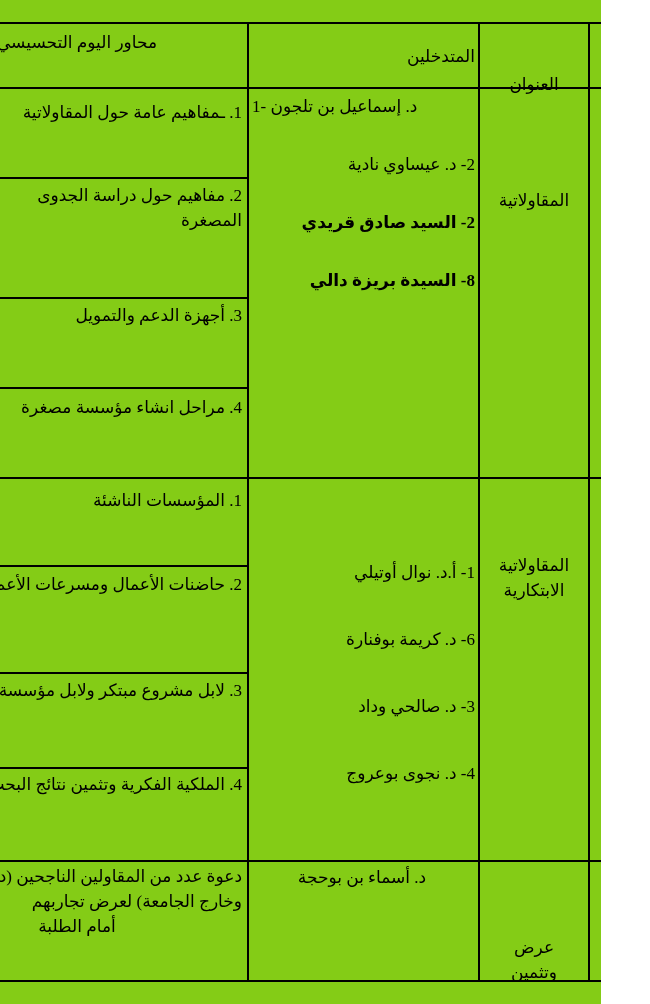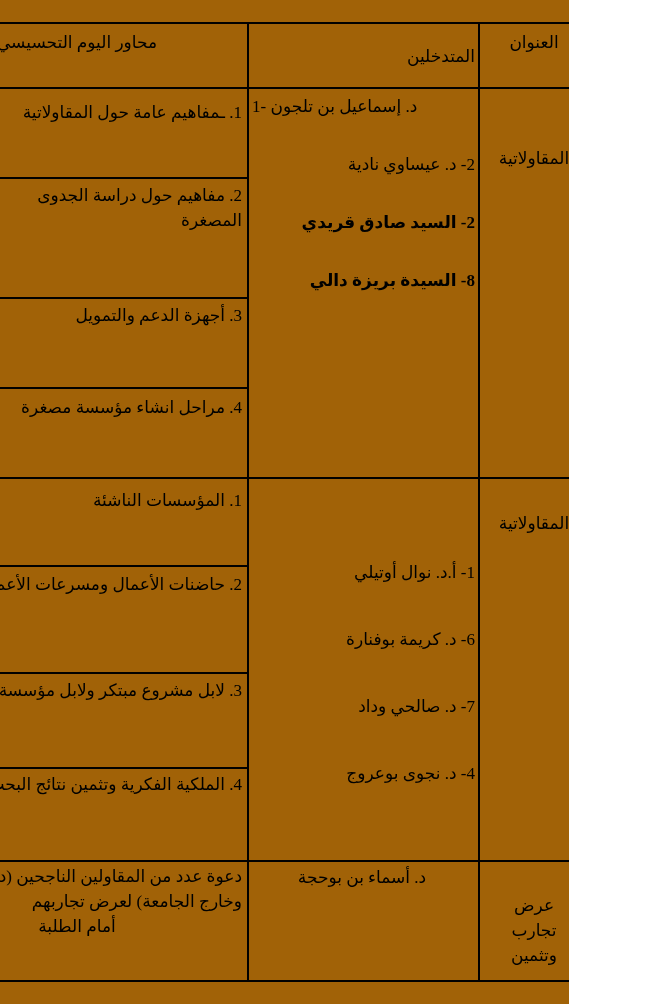--- a/index.html
+++ b/index.html
@@ -1,40 +1,41 @@
 <!DOCTYPE html>
 <html lang="ar"><head>
 <meta charset="utf-8">
 <style>
   html,body{margin:0;padding:0;background:#ffffff;}
   .frame{
     position:relative; width:569px; height:1004px; overflow:hidden;
-    background:#a16207; color:#000000;
+    background:#84cc16; color:#000000;
     font-family:"Liberation Serif","DejaVu Sans",serif;
+    padding-left:32px;
   }
   .tbl{
     position:absolute; left:-90px; top:22px; width:828px; height:960px;
     border:2px solid #000; box-sizing:border-box;
   }
   .vline,.hline,.shline{position:absolute; background:#000;}
   .vline{width:2px; top:0; height:956px;}
   .v1{left:335px;} .v2{left:566px;} .v3{left:676px;}
   .hline{left:0; width:824px; height:2px;}
   .h-header{top:63px;} .h-r1{top:453px;} .h-r2{top:836px;}
   .shline{left:0; width:335px; height:2px;}
   .s1{top:153px;} .s2{top:273px;} .s3{top:363px;}
   .s4{top:541px;} .s5{top:648px;} .s6{top:743px;}
   .cell{
     position:absolute; box-sizing:border-box; overflow:hidden;
     font-size:17px; line-height:25px; direction:rtl; text-align:right;
   }
   .nowrap{white-space:nowrap;}
   .c-axes{left:0; width:335px; padding:4px 5px 0 0;}
   .c-speak{left:337px; width:229px; padding:5px 3px 0 0;}
-  .c-title{left:568px; width:108px; text-align:center; padding-top:4px;}
+  .c-title{left:568px; width:108px; text-align:center; padding-top:4px;margin-top:42px;}
   .c-year{left:678px; width:150px; direction:ltr; text-align:left;
           padding:7px 0 0 20px; font-size:21px; letter-spacing:.5px;}
   .hdr-axes{top:0; height:63px; text-align:center; padding-top:6px;}
   .hdr-speak{top:14px; height:63px; padding-top:6px;}
   .hdr-title{top:0; height:63px; padding-top:6px;}
   .hdr-year{top:0; height:63px;}
   
   .r1a1{top:65px;  height:88px;  padding-top:11px;}
   .r1a2{top:155px; height:118px;}
   .r1a3{top:275px; height:88px;}
@@ -120,37 +121,37 @@
     <div class="cell c-axes r2a3">
       <div class="ax-line">3. لابل مشروع مبتكر ولابل مؤسسة ناشئة</div>
     </div>
     <div class="cell c-axes r2a4">
       <div class="ax-line">4. الملكية الفكرية وتثمين نتائج البحث</div>
     </div>
 
     <div class="cell c-speak r2s">
       <div class="sp-item">1- أ.د. نوال أوتيلي</div>
       <div class="sp-item">6- د. كريمة بوفنارة</div>
-      <div class="sp-item">7- د. صالحي وداد</div>
+      <div class="sp-item">3- د. صالحي وداد</div>
       <div class="sp-item">4- د. نجوى بوعروج</div>
     </div>
     <div class="cell c-title r2t">
       <div>المقاولاتية</div>
+      <div>الابتكارية</div>
     </div>
     <div class="cell c-year r2y">2023</div>
 
     <div class="cell c-axes r3a">
       <div class="ax-line">دعوة عدد من المقاولين الناجحين (داخل</div>
       <div class="ax-line">وخارج الجامعة) لعرض تجاربهم</div>
       <div class="ax-center">أمام الطلبة</div>
     </div>
     <div class="cell c-speak r3s">
       <div class="nowrap">د. أسماء بن بوحجة</div>
     </div>
     <div class="cell c-title r3t">
       <div>عرض</div>
-      <div>تجارب</div>
       <div>وتثمين</div>
     </div>
     <div class="cell c-year r3y">2024</div>
 
   </div>
 </div>
 
 </body></html>

